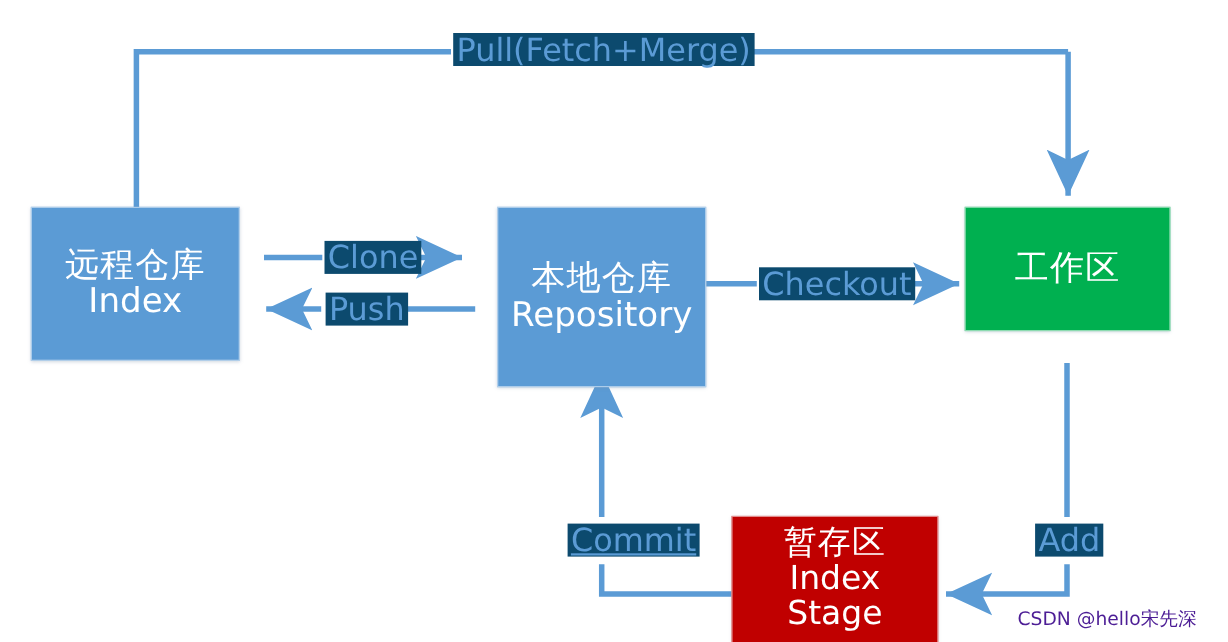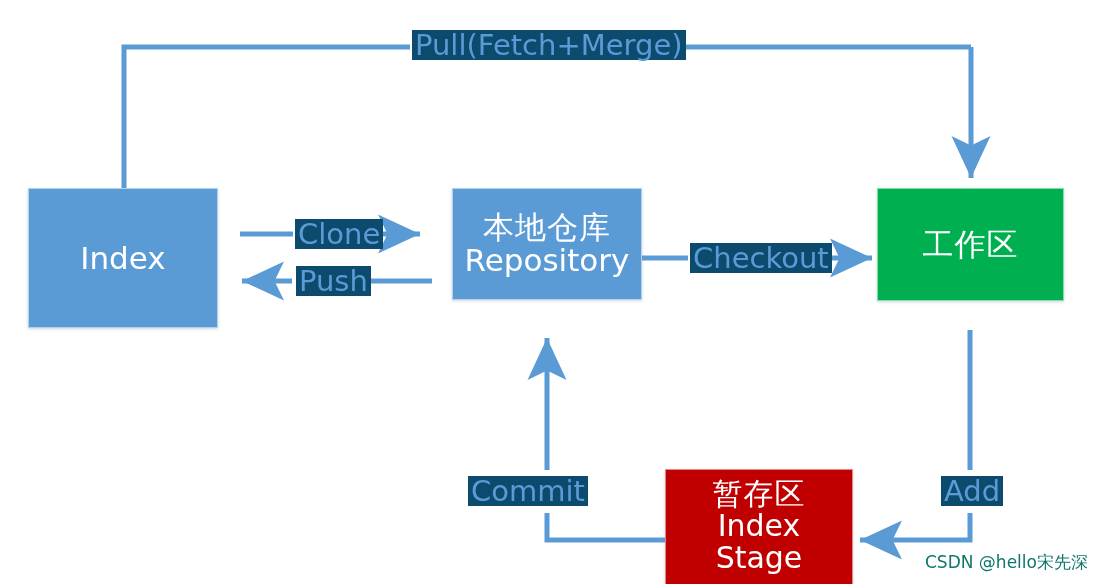--- a/index.html
+++ b/index.html
@@ -45,21 +45,21 @@
     letter-spacing: 1px;
   }
   .node .en {
     font-size: 31px;
   }
   #node-remote {
     left: 28px;  top: 188px;  width: 190px; height: 140px;
     background: #5B9BD5;
   }
   #node-repository {
-    left: 452px; top: 188px;  width: 190px; height: 112px;
+    left: 452px; top: 188px;  width: 190px; height: 164px;
     background: #5B9BD5;
   }
   #node-workspace {
     left: 877px; top: 188px;  width: 187px; height: 113px;
     background: #00B050;
   }
   #node-index {
     left: 665px; top: 469px;  width: 188px; height: 150px;
     background: #C00000;
     justify-content: flex-start;
@@ -75,29 +75,29 @@
     font-size: 29px;
     white-space: nowrap;
     background: #0c4a6e;
     padding: 0 3px;
     line-height: 1.05;
   }
   #label-pull     { left: 412px; top: 30px; }
   #label-clone    { left: 295px; top: 219px; }
   #label-push     { left: 296px; top: 266px; }
   #label-checkout { left: 690px; top: 243px; }
-  #label-commit   { left: 468px; top: 476px; }
+  #label-commit   { left: 516px; top: 476px; text-decoration: underline; }
   #label-add      { left: 941px; top: 476px; }
 
   
   #watermark {
     position: absolute;
     left: 925px;
     top: 551px;
-    color: #0f766e;
+    color: #4c1d95;
     font-size: 17px;
     white-space: nowrap;
   }
 </style>
 </head>
 <body>
 
 <div id="canvas">
 
   <svg id="edges" viewBox="0 0 1116 584" xmlns="http://www.w3.org/2000/svg">
@@ -134,20 +134,21 @@
 
       <path d="M 970,330 L 970,470"></path>
       <path d="M 970,513 L 970,540 L 860,540" marker-end="url(#ah-left)"></path>
 
       <path d="M 665,540 L 547,540 L 547,513"></path>
       <path d="M 547,470 L 547,338" marker-end="url(#ah-up)"></path>
     </g>
   </svg>
 
   <div class="node" id="node-remote">
+    <span class="cn">远程仓库</span>
     <span class="en">Index</span>
   </div>
 
   <div class="node" id="node-repository">
     <span class="cn">本地仓库</span>
     <span class="en">Repository</span>
   </div>
 
   <div class="node" id="node-workspace">
     <span class="cn">工作区</span>

